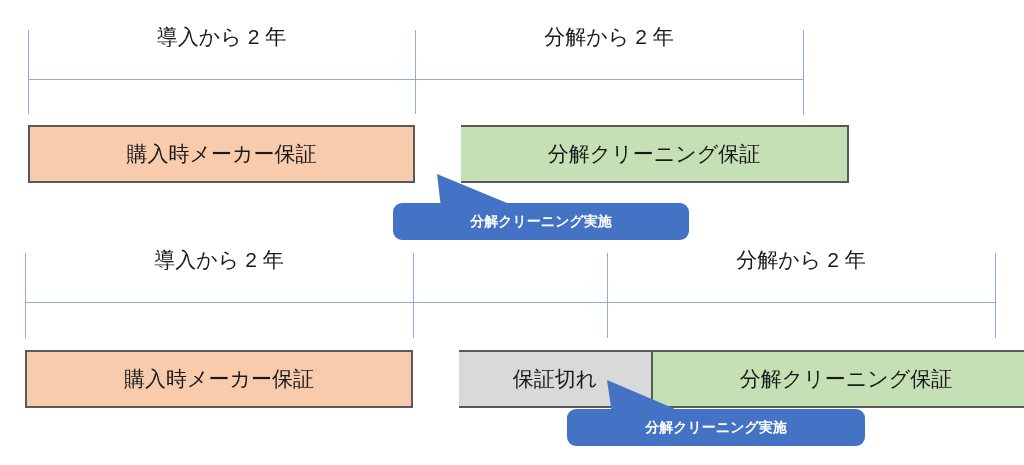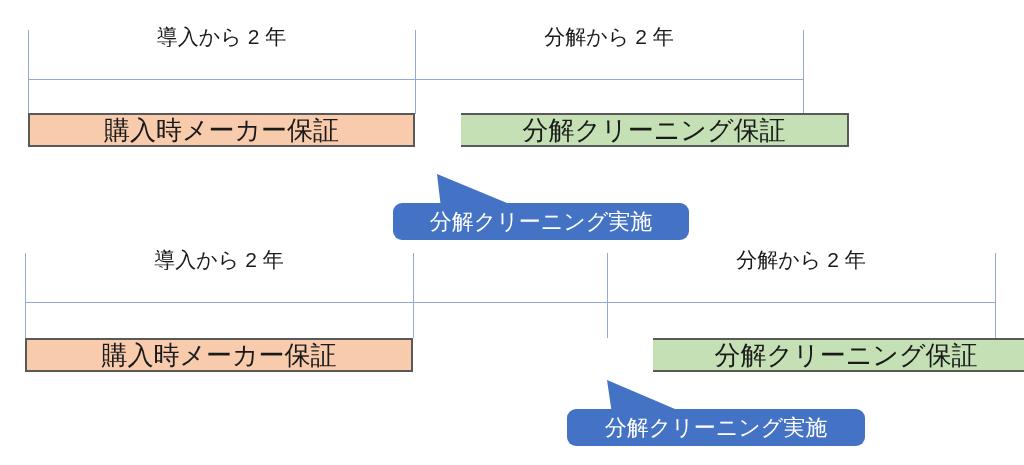--- a/index.html
+++ b/index.html
@@ -32,46 +32,46 @@
     height: 30px;
     line-height: 30px;
     text-align: center;
     font-size: 21px;
     font-weight: 500;
     color: var(--text, #1a1a1a);
     white-space: nowrap;
   }
   .bar {
     position: absolute;
-    top: 0;
-    height: 34px;
+    top: 12px;
+    height: 58px;
     box-sizing: border-box;
     border: 2px solid var(--bar-border, #595959);
     display: flex;
     align-items: center;
     justify-content: center;
-    font-size: 26px;
+    font-size: 21px;
     font-weight: 500;
     white-space: nowrap;
   }
   .bar.no-left { border-left: none; margin-left: 46px; }
   .bar-orange { background: var(--bar-orange, #F8CBAD); }
   .bar-green  { background: var(--bar-green, #C5E0B4); }
   .bar-gray   { background: var(--bar-gray, #D9D9D9); }
   .callout-box {
     position: absolute;
     box-sizing: border-box;
     background: var(--callout-blue, #4472C4);
     border-radius: 9px;
     display: flex;
     align-items: center;
     justify-content: center;
     color: var(--callout-text, #ffffff);
-    font-size: 22px;
-    font-weight: 400;
+    font-size: 14px;
+    font-weight: 700;
     white-space: nowrap;
     z-index: 2;
   }
   .callout-pointer {
     position: absolute;
     background: var(--callout-blue, #4472C4);
     z-index: 1;
   }
   #pointer-top {
     left: 428px; top: 172px; width: 90px; height: 36px;
@@ -110,20 +110,21 @@
     <div class="period-label" style="left:607px; top:245px; width:388px;">分解から 2 年</div>
 
     <div class="vline" style="left:25px;  top:253px; height:85px;"></div>
     <div class="vline" style="left:413px; top:253px; height:85px;"></div>
     <div class="vline" style="left:607px; top:253px; height:85px;"></div>
     <div class="vline" style="left:995px; top:253px; height:85px;"></div>
     <div class="hline" style="left:25px; top:302px; width:971px;"></div>
 
     <div style="position:absolute; left:25px; top:338px; width:970px; height:42px;">
       <div class="bar bar-orange" style="left:0; width:388px;">購入時メーカー保証</div>
+      <div class="bar bar-gray no-left" style="left:388px; width:194px;">保証切れ</div>
       <div class="bar bar-green no-left" style="left:582px; width:388px;">分解クリーニング保証</div>
     </div>
 
     <div class="callout-pointer" id="pointer-bottom"></div>
     <div class="callout-box" style="left:567px; top:409px; width:298px; height:37px;">分解クリーニング実施</div>
   </div>
 
 </div>
 
 </body></html>

